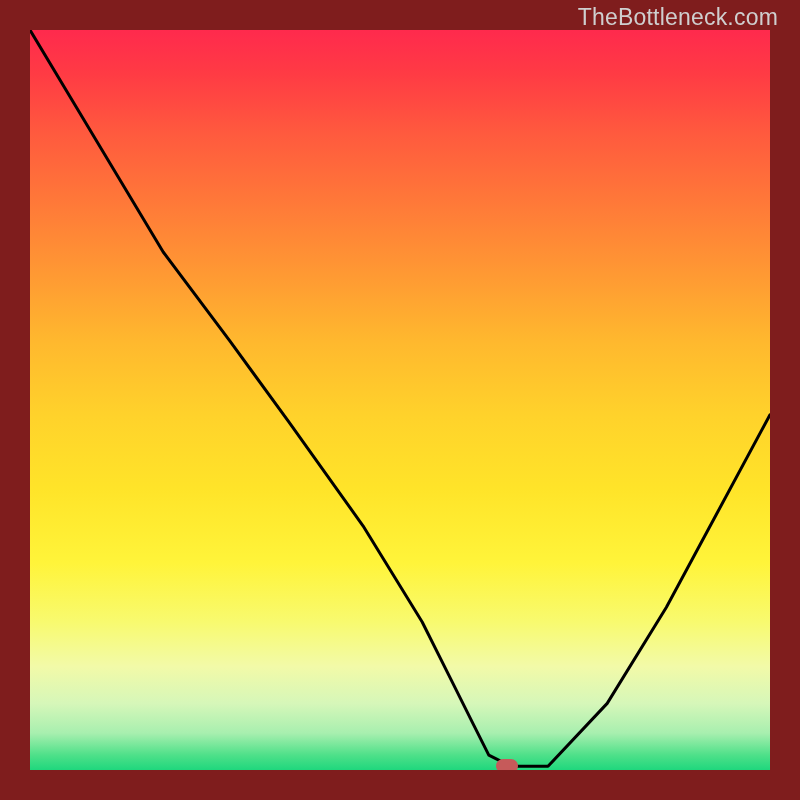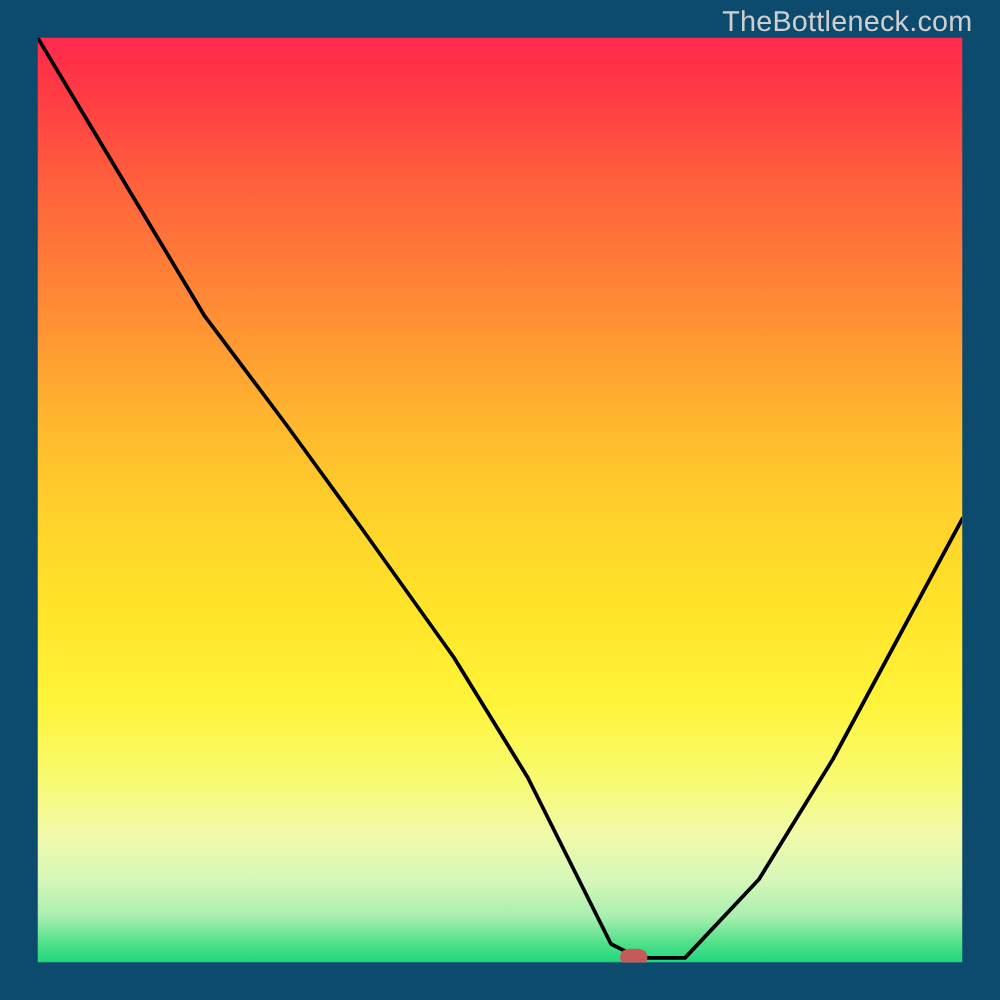--- a/index.html
+++ b/index.html
@@ -7,21 +7,21 @@
     padding: 0;
     width: 800px;
     height: 800px;
     background: #000;
     overflow: hidden;
   }
   .frame {
     position: relative;
     width: 800px;
     height: 800px;
-    background: #0c4a6e;
+    background: #7f1d1d;
   }
   .plot-area {
     position: absolute;
     left: 30px;
     top: 30px;
     width: 740px;
     height: 740px;
     overflow: hidden;
   }
   .gradient-bg {

